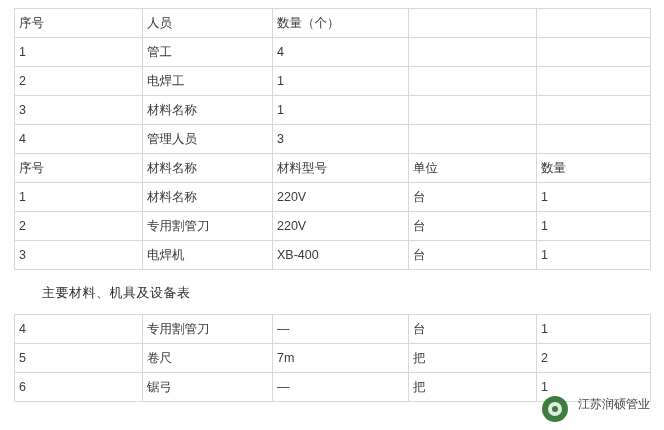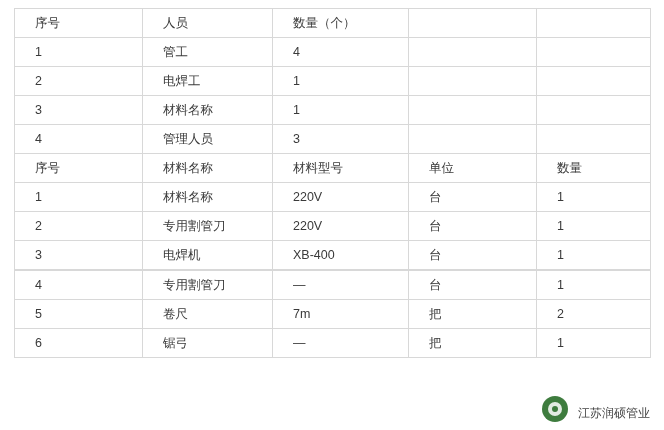--- a/index.html
+++ b/index.html
@@ -26,21 +26,21 @@
     border-collapse: collapse;
     width: 636px;
     margin: 0 14px;
     table-layout: fixed;
   }
   table.doc-table td {
     border: 1px solid #d8d8d8;
     height: 28px;
     font-size: 12.5px;
     color: #3a3a3a;
-    padding: 0 20px;
+    padding: 0 4px;
     vertical-align: middle;
     line-height: 28px;
     overflow: hidden;
     white-space: nowrap;
   }
   .col-a { width: 128px; }
   .col-b { width: 130px; }
   .col-c { width: 136px; }
   .col-d { width: 128px; }
   .col-e { width: 114px; }
@@ -52,21 +52,21 @@
     font-weight: normal;
     letter-spacing: 0.5px;
   }
   .table-gap-top { margin-top: 0; }
 
   .watermark {
     position: absolute;
     right: 14px;
     bottom: 8px;
     display: flex;
-    align-items: flex-end;
+    align-items: flex-start;
     gap: 10px;
   }
   .wm-logo {
     width: 26px;
     height: 26px;
     border-radius: 50%;
     background: #3e7c3e;
     position: relative;
     flex: none;
   }
@@ -173,20 +173,21 @@
       <tr>
         <td>3</td>
         <td>电焊机</td>
         <td>XB-400</td>
         <td>台</td>
         <td>1</td>
       </tr>
     </tbody>
   </table>
 
+  <div class="section-title">主要材料、机具及设备表</div>
 
   <table class="doc-table table-gap-top">
     <colgroup>
       <col class="col-a">
         <col class="col-b">
         <col class="col-c">
         <col class="col-d">
         <col class="col-e">
     </colgroup>
     <tbody>

